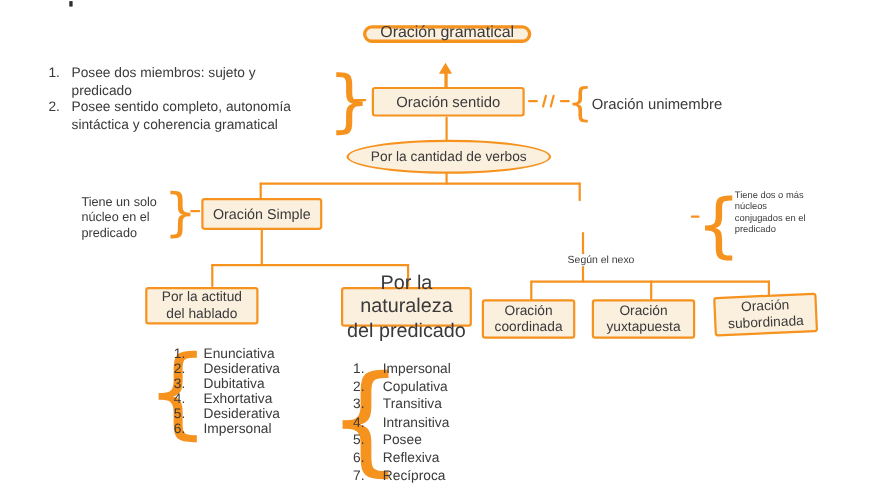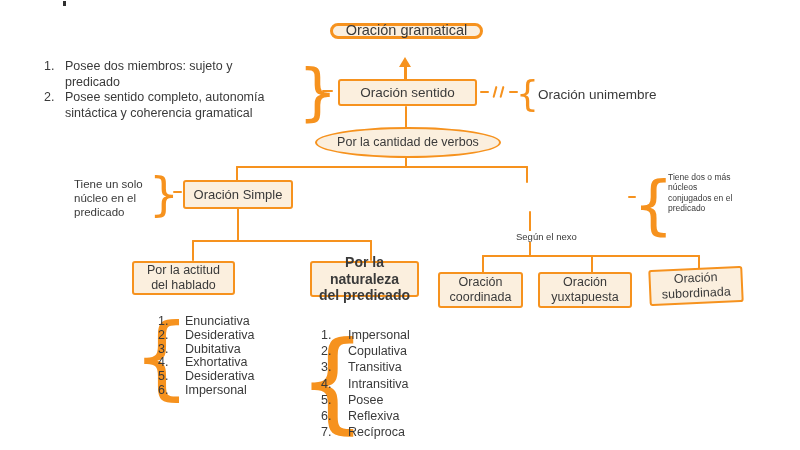--- a/index.html
+++ b/index.html
@@ -93,21 +93,21 @@
 conjugados en el
 predicado</div>
 
   <div class="ln" style="left:237px;top:207px;width:2.4px;height:35px;"></div>
   <div class="ln" style="left:192px;top:240px;width:180px;height:2.4px;"></div>
   <div class="ln" style="left:192px;top:240px;width:2.4px;height:21px;"></div>
   <div class="ln" style="left:369.6px;top:240px;width:2.4px;height:21px;"></div>
 
   <div class="obox" style="left:132px;top:261px;width:103px;height:34px;font-size:12.5px;">Por la actitud
 del hablado</div>
-  <div class="obox" style="left:310px;top:261px;width:109px;height:36px;font-size:14px;font-weight:bold;">Por la naturaleza
+  <div class="obox" style="left:310px;top:261px;width:119px;height:36px;font-size:18px;">Por la naturaleza
 del predicado</div>
 
   <div class="brace brace-open" style="left:133px;top:306px;height:102px;font-size:90px;"></div>
   <div class="list" style="left:158px;top:315px;font-size:12.5px;">
       <div class="li" style="line-height: 13.8px;">
         <span class="num">1.</span>
         <span class="lbl">Enunciativa</span>
       </div>
       <div class="li" style="line-height: 13.8px;">
         <span class="num">2.</span>

